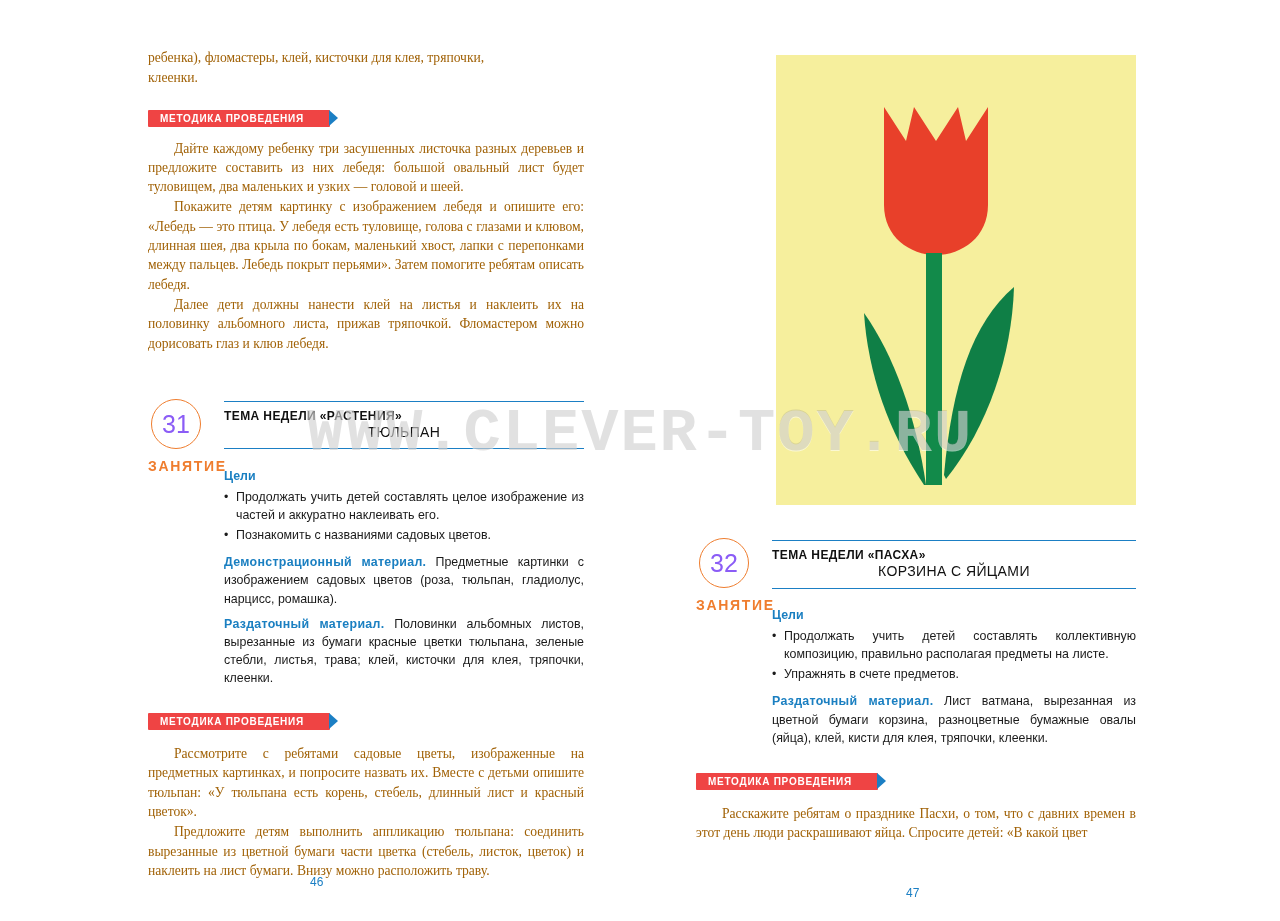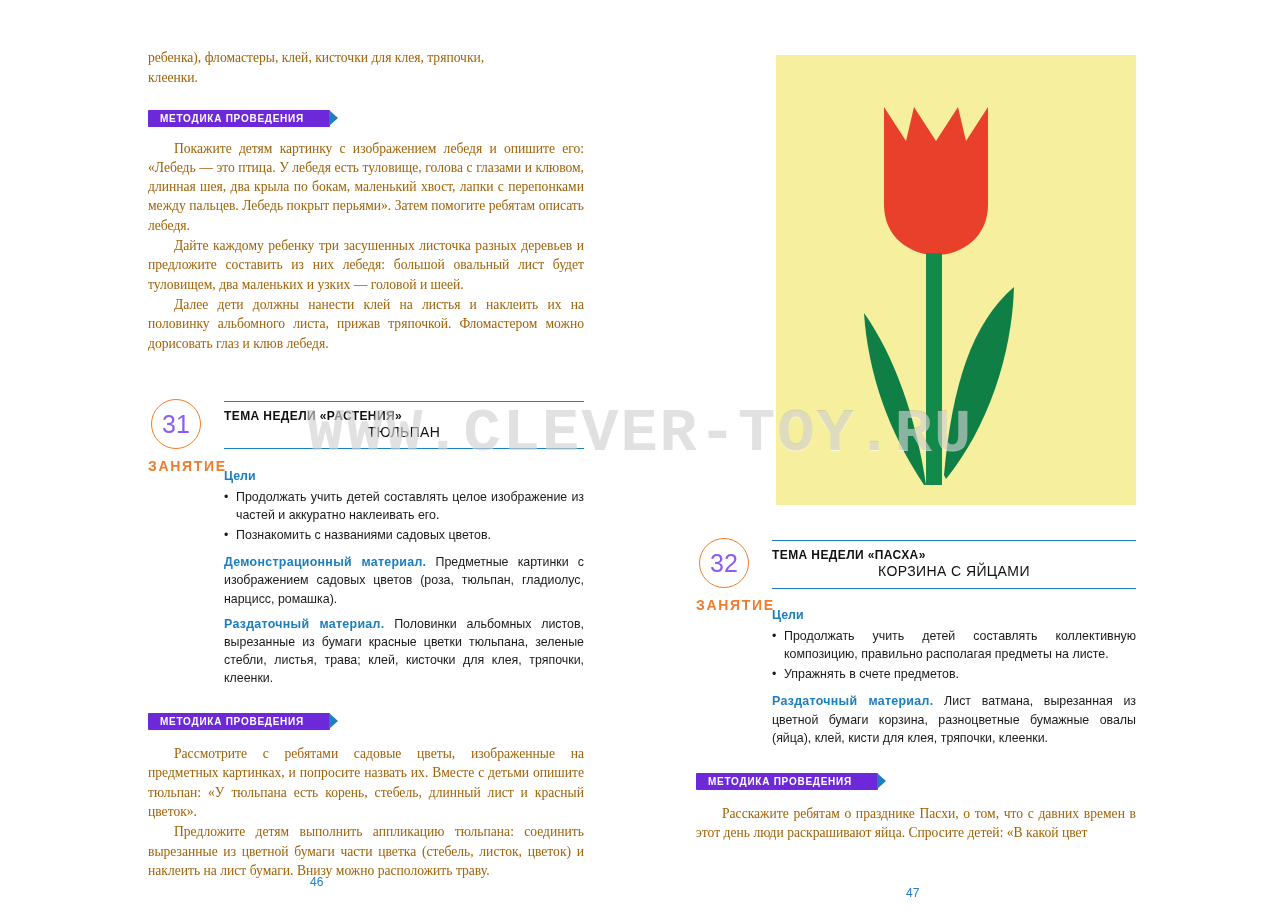--- a/index.html
+++ b/index.html
@@ -80,21 +80,21 @@
   .banner-wrap {
     position: relative;
     height: 19px;
     margin: 0 0 10px 0;
   }
   .banner {
     position: absolute;
     left: 0;
     top: 0;
     height: 17px;
-    background: #6d28d9;
+    background: #ef4444;
     color: #fff;
     font-size: 10px;
     font-weight: bold;
     letter-spacing: 0.75px;
     line-height: 17px;
     padding: 0 26px 0 12px;
     border-radius: 1px;
   }
   .banner:after {
     content: "";
@@ -215,22 +215,22 @@
 
   <div class="col-left">
 
     <p class="serif-p noindent">ребенка), фломастеры, клей, кисточки для клея, тряпочки,</p>
     <p class="serif-p noindent" style="margin-bottom:22px;">клеенки.</p>
 
     <div class="banner-wrap">
       <div class="banner">МЕТОДИКА ПРОВЕДЕНИЯ</div>
     </div>
 
+    <p class="serif-p">Дайте каждому ребенку три засушенных листочка разных деревьев и предложите составить из них лебедя: большой овальный лист будет туловищем, два маленьких и узких — головой и шеей.</p>
     <p class="serif-p">Покажите детям картинку с изображением лебедя и опишите его: «Лебедь — это птица. У лебедя есть туловище, голова с глазами и клювом, длинная шея, два крыла по бокам, маленький хвост, лапки с перепонками между пальцев. Лебедь покрыт перьями». Затем помогите ребятам описать лебедя.</p>
-    <p class="serif-p">Дайте каждому ребенку три засушенных листочка разных деревьев и предложите составить из них лебедя: большой овальный лист будет туловищем, два маленьких и узких — головой и шеей.</p>
     <p class="serif-p" style="margin-bottom:46px;">Далее дети должны нанести клей на листья и наклеить их на половинку альбомного листа, прижав тряпочкой. Фломастером можно дорисовать глаз и клюв лебедя.</p>
 
     <div class="lesson">
       <div class="lesson-badge">
         <div class="lesson-circle">31</div>
         <div class="lesson-sub">ЗАНЯТИЕ</div>
       </div>
       <div class="lesson-titlebox">
         <div class="rule-top"></div>
         <div class="lesson-theme">ТЕМА НЕДЕЛИ «РАСТЕНИЯ»</div>

